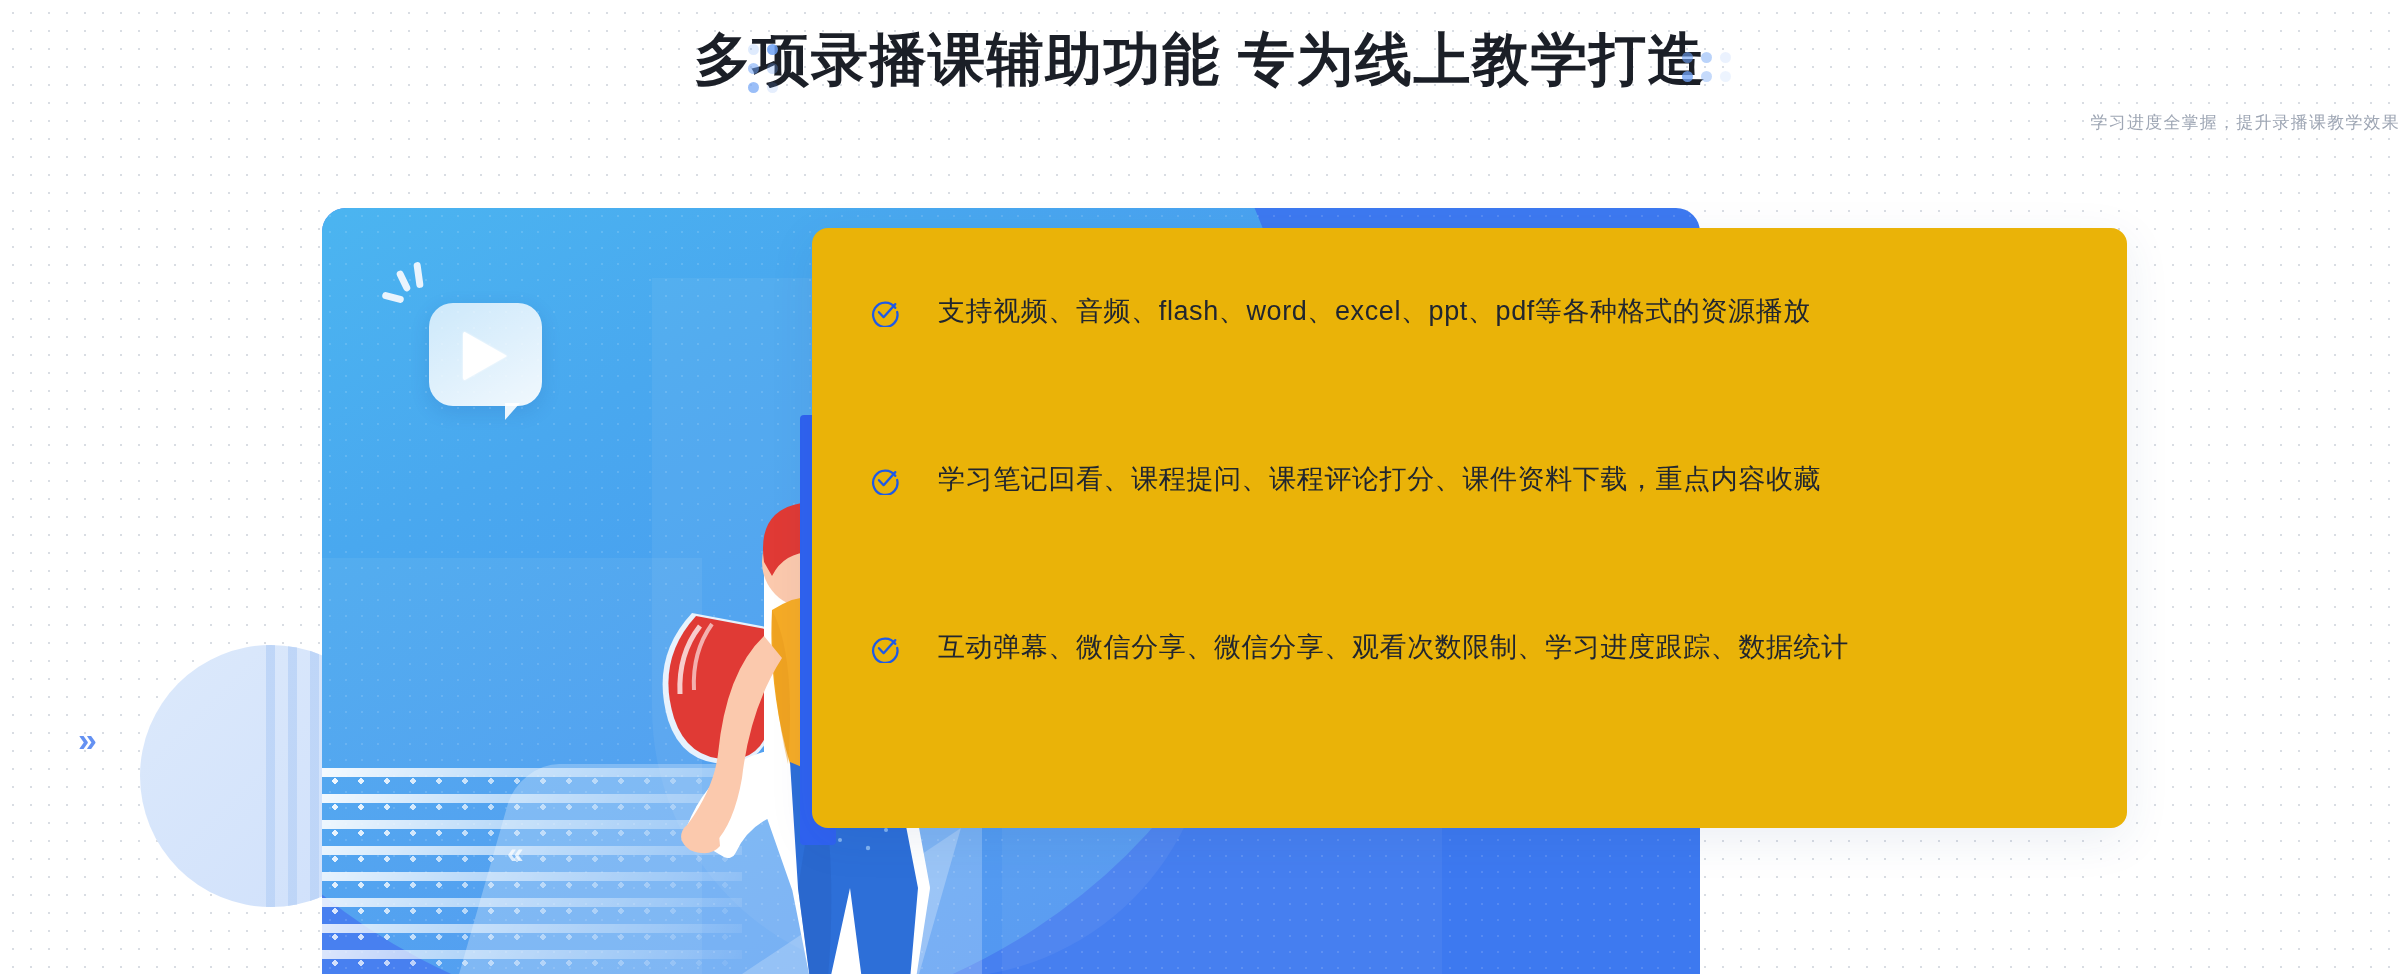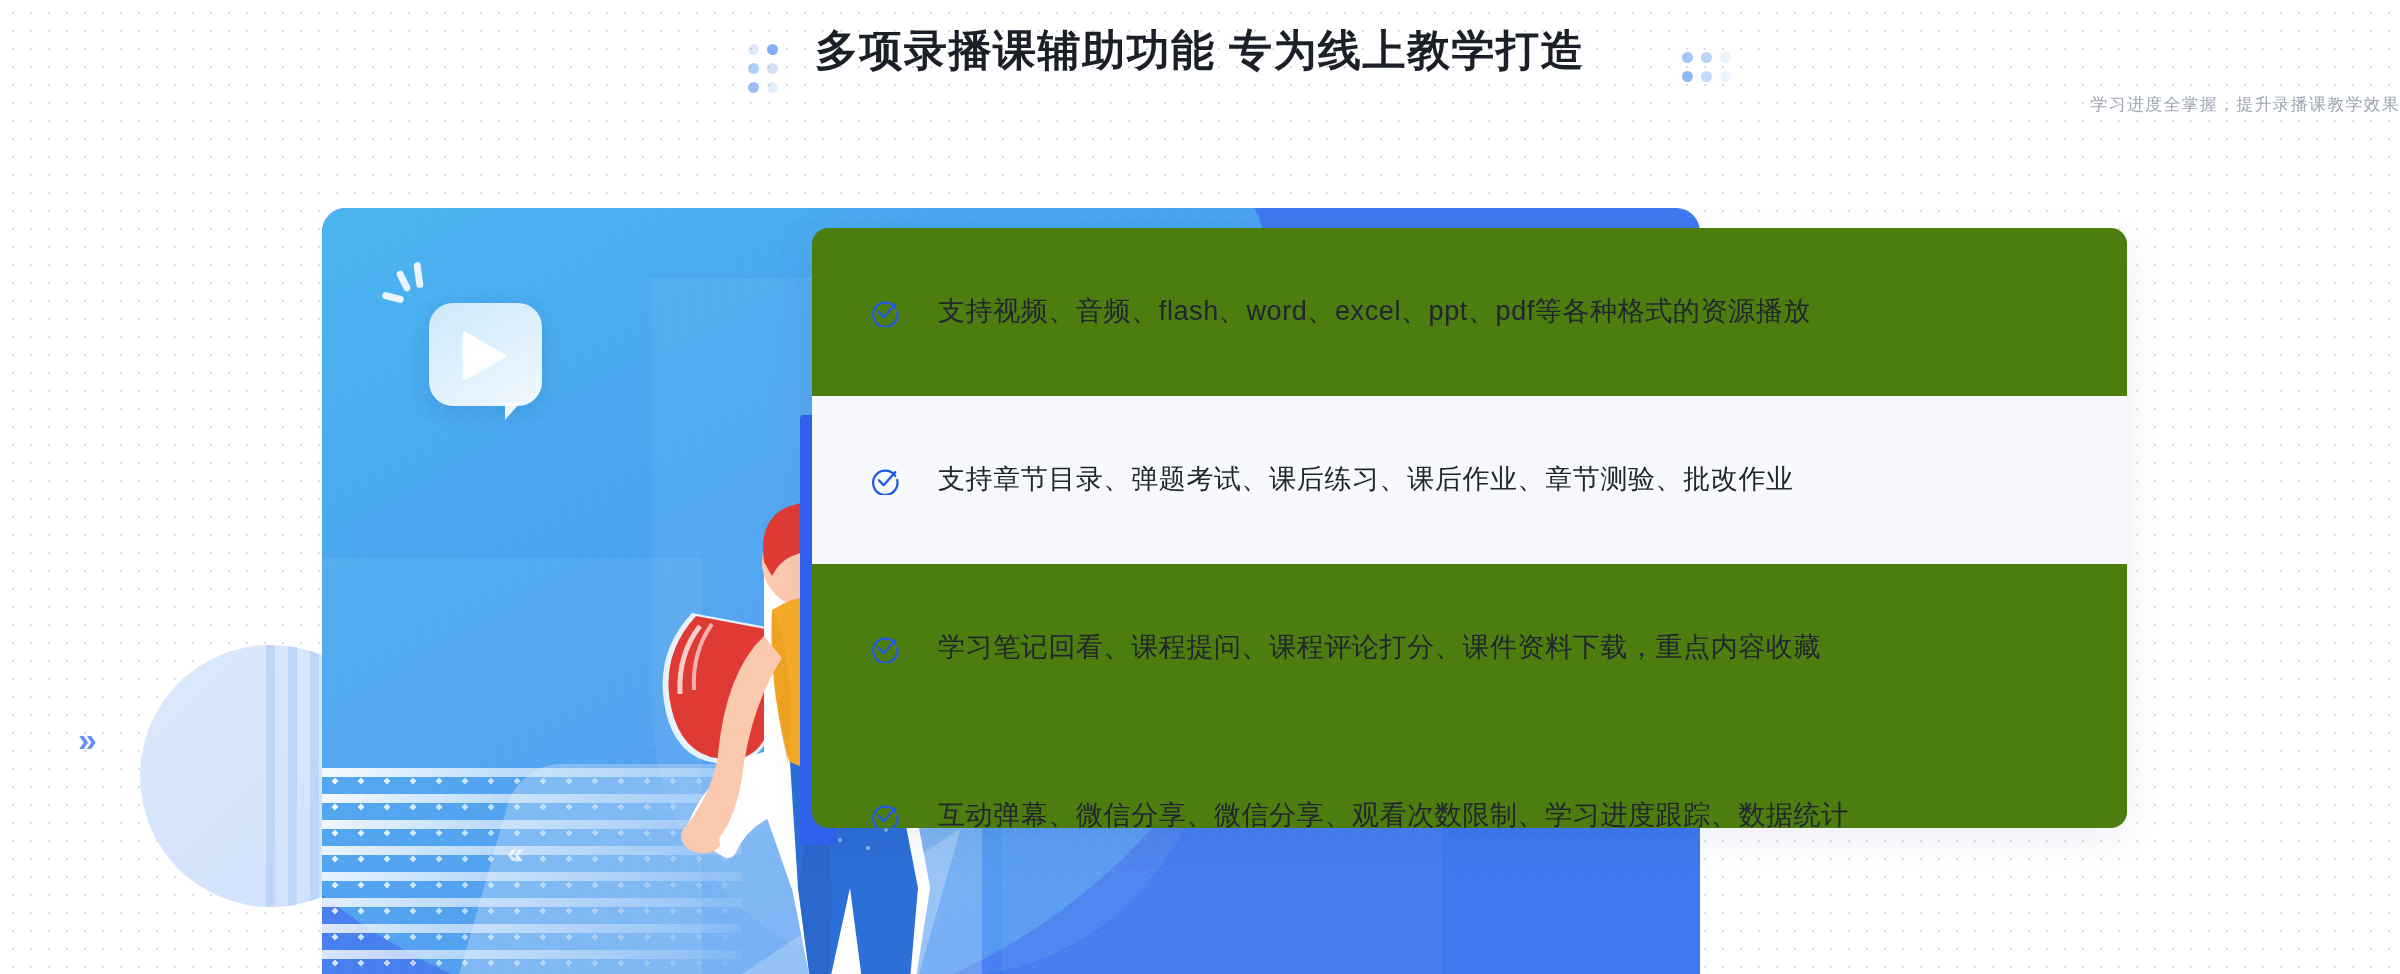--- a/index.html
+++ b/index.html
@@ -19,21 +19,21 @@
 
   
   .header {
     position:absolute;
     top:0; left:0; right:0;
     height:160px;
     text-align:center;
     padding-top:22px;
   }
   .title {
-    font-size:43px;
+    font-size:57px;
     font-weight:bold;
     color:#1b1f27;
     letter-spacing:1.5px;
     line-height:1.32;
   }
   .subtitle {
     margin-top:14px;
     font-size:17px;
     color:#9ea6b4;
     letter-spacing:1.2px;
@@ -198,21 +198,21 @@
     position:absolute;
     left:800px; top:415px;
     width:36px; height:430px;
     background:#2f62f0;
     border-radius:4px;
   }
   .card {
     position:absolute;
     left:812px; top:228px;
     width:1315px; height:600px;
-    background:#4d7c0f;
+    background:#eab308;
     border-radius:16px;
     box-shadow:0 12px 46px rgba(40,70,130,.085);
     overflow:hidden;
   }
   .feature-row {
     display:flex;
     align-items:center;
     height:168px;
     padding-left:58px;
   }
@@ -341,27 +341,20 @@
 <div class="card">
 
   <div class="feature-row">
     <svg class="check" viewBox="0 0 32 32">
       <path d="M27 11.5 A13 13 0 1 0 29 16" fill="none" stroke="#1e5ae8" stroke-width="2.4" stroke-linecap="round"></path>
       <path d="M9.5 16.2 L14.5 21.5 L27 7.6" fill="none" stroke="#1e5ae8" stroke-width="2.4" stroke-linecap="round" stroke-linejoin="round"></path>
     </svg>
     <div class="feature-text">支持视频、音频、flash、word、excel、ppt、pdf等各种格式的资源播放</div>
   </div>
 
-  <div class="feature-row alt">
-    <svg class="check" viewBox="0 0 32 32">
-      <path d="M27 11.5 A13 13 0 1 0 29 16" fill="none" stroke="#1e5ae8" stroke-width="2.4" stroke-linecap="round"></path>
-      <path d="M9.5 16.2 L14.5 21.5 L27 7.6" fill="none" stroke="#1e5ae8" stroke-width="2.4" stroke-linecap="round" stroke-linejoin="round"></path>
-    </svg>
-    <div class="feature-text">支持章节目录、弹题考试、课后练习、课后作业、章节测验、批改作业</div>
-  </div>
 
   <div class="feature-row">
     <svg class="check" viewBox="0 0 32 32">
       <path d="M27 11.5 A13 13 0 1 0 29 16" fill="none" stroke="#1e5ae8" stroke-width="2.4" stroke-linecap="round"></path>
       <path d="M9.5 16.2 L14.5 21.5 L27 7.6" fill="none" stroke="#1e5ae8" stroke-width="2.4" stroke-linecap="round" stroke-linejoin="round"></path>
     </svg>
     <div class="feature-text">学习笔记回看、课程提问、课程评论打分、课件资料下载，重点内容收藏</div>
   </div>
 
   <div class="feature-row">

